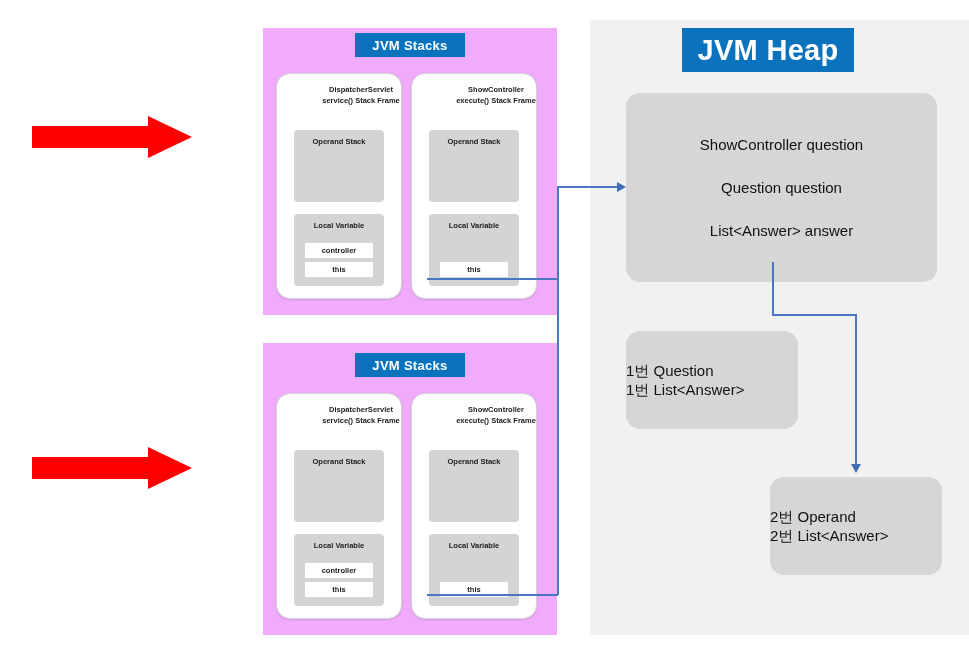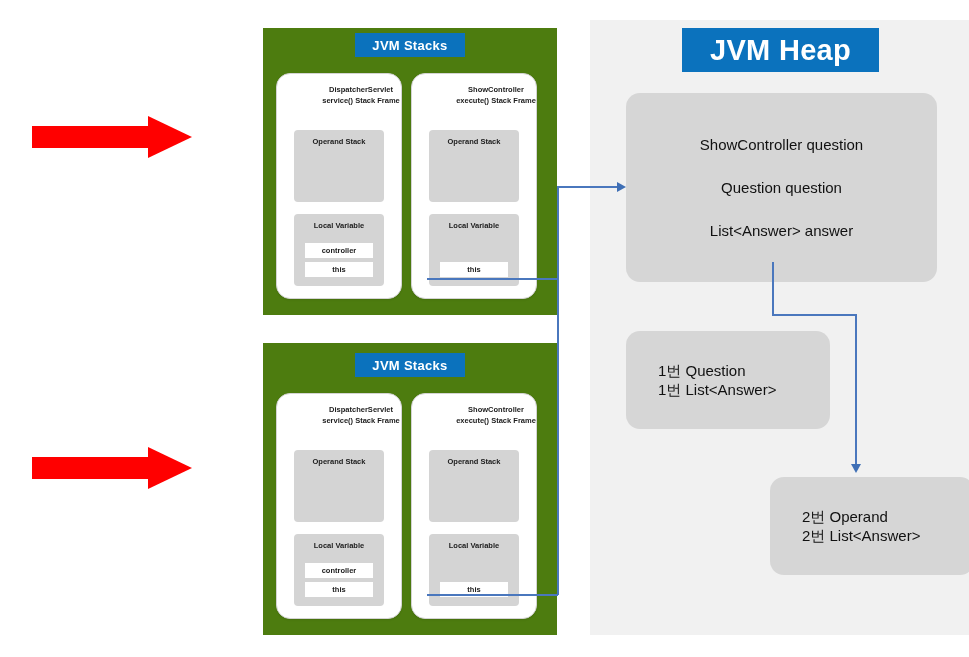--- a/index.html
+++ b/index.html
@@ -47,21 +47,21 @@
     justify-content: center;
     font-size: 25px;
     font-weight: bold;
     color: #000000;
     letter-spacing: 0.5px;
   }
 
   
   .panel-stacks {
     position: absolute;
-    background: #4d7c0f;
+    background: #f0abfc;
   }
   .panel-heap {
     position: absolute;
     background: #f1f1f1;
   }
   .badge {
     position: absolute;
     background: #0b72bd;
     color: #ffffff;
     font-weight: bold;
@@ -132,21 +132,20 @@
     justify-content: center;
   }
   .heap-obj .line {
     font-size: 15px;
     color: #111111;
     line-height: 1.0;
   }
   .heap-obj.instance .line { margin: 14px 0; }
   .heap-obj.small {
     align-items: flex-start;
-    padding-left: 32px;
   }
   .heap-obj.small .line { margin: 2px 0; font-size: 15px; }
 
   
   .conn {
     position: absolute;
     background: #4a77bd;
   }
   .conn-h { height: 1.6px; }
   .conn-v { width: 1.6px; }
@@ -240,21 +239,21 @@
         <div class="slot-label">Operand Stack</div>
       </div>
       <div class="slot" style="left:17px; top:140px; width:90px; height:72px;">
         <div class="slot-label">Local Variable</div>
         <div class="varbox" style="left:11px; top:48px; width:68px; height:15px;">this</div>
       </div>
     </div>
   </div>
 
   <div class="panel-heap" style="left:590px; top:20px; width:379px; height:615px;">
-    <div class="badge badge-heap" style="left:92px; top:8px; width:197px; height:44px;">JVM Heap</div>
+    <div class="badge badge-heap" style="left:92px; top:8px; width:172px; height:44px;">JVM Heap</div>
 
     <div class="heap-obj instance" style="left:36px; top:73px; width:311px; height:189px;">
       <div class="line">ShowController question</div>
       <div class="line">Question question</div>
       <div class="line">List&lt;Answer&gt; answer</div>
     </div>
 
     <div class="heap-obj small" style="left:36px; top:311px; width:172px; height:98px;">
       <div class="line">1번 Question</div>
       <div class="line">1번 List&lt;Answer&gt;</div>

